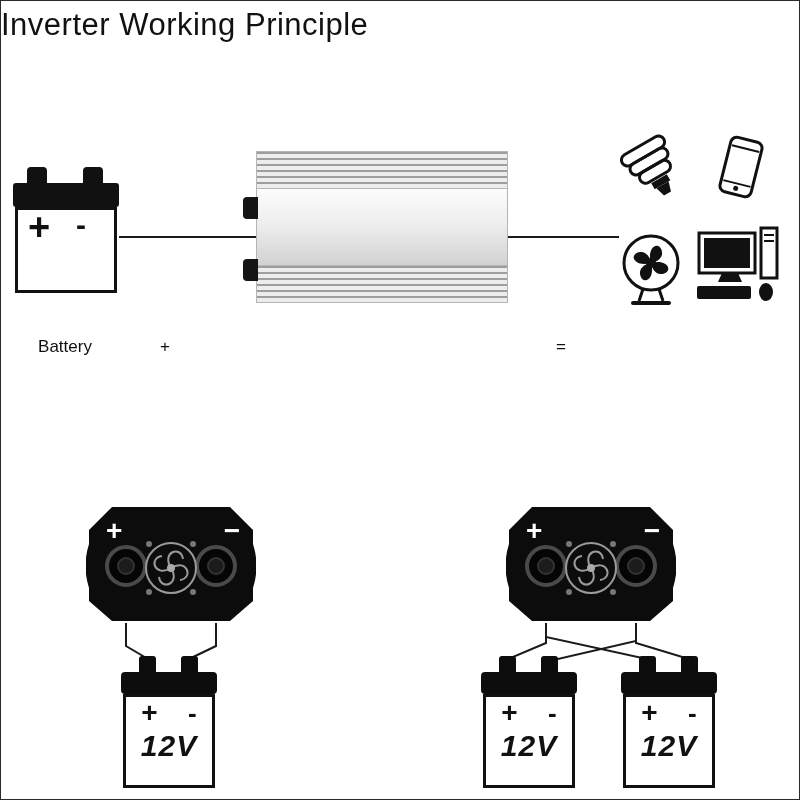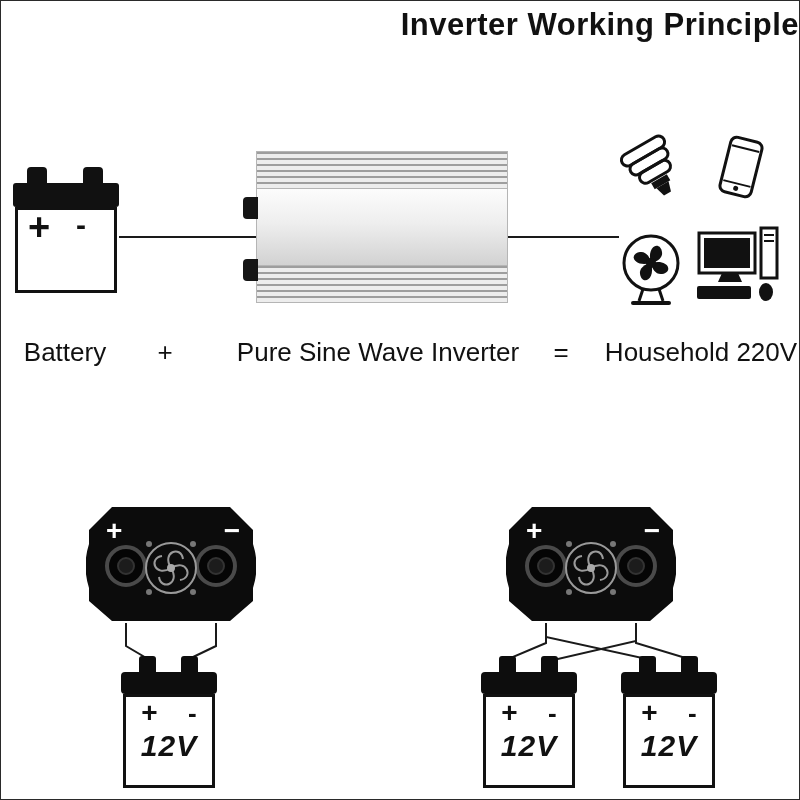--- a/index.html
+++ b/index.html
@@ -3,22 +3,22 @@
 <meta charset="utf-8">
 <style>
   html,body{margin:0;padding:0;background:#fff;}
   .page{
     position:relative; width:800px; height:800px; background:#ffffff;
     border:1px solid #2a2a2a; box-sizing:border-box; overflow:hidden;
     font-family:"Liberation Sans", sans-serif; color:#111;
   }
   
   .title{
-    position:absolute; top:6px; left:0; right:0; text-align:right;
-    font-size:31px; font-weight:bold; letter-spacing:.5px;
+    position:absolute; top:6px; left:0; right:0; text-align:left;
+    font-size:31px; font-weight:normal; letter-spacing:.5px;
   }
   
   .top-batt{position:absolute; left:12px; top:166px; width:106px; height:126px;}
   .tb-post{position:absolute; top:0; width:20px; height:20px; background:#111; border-radius:4px 4px 0 0;}
   .tb-post-l{left:14px;} .tb-post-r{left:70px;}
   .tb-cap{position:absolute; top:16px; left:0; width:100%; height:24px; background:#111; border-radius:3px;}
   .tb-body{position:absolute; top:40px; left:2px; right:2px; bottom:0; border:3px solid #111; background:#fff; box-sizing:border-box;}
   .tb-plus{position:absolute; left:10px; top:-4px; font-size:38px; font-weight:bold;}
   .tb-minus{position:absolute; left:58px; top:-2px; font-size:30px; font-weight:bold;}
   
@@ -32,21 +32,21 @@
     border:1px solid #b5b5b5;}
   .fins-top{top:0;} .fins-bottom{bottom:0;}
   .inv-mid{position:absolute; top:38px; left:0; width:100%; height:76px; box-sizing:border-box;
     background:linear-gradient(180deg,#fcfcfc,#eeeeee 45%,#d2d2d2);
     border-left:1px solid #b5b5b5; border-right:1px solid #b5b5b5;}
   .inv-conn{position:absolute; left:-13px; width:15px; height:22px; background:#151515; border-radius:4px 0 0 4px;}
   .inv-conn-1{top:46px;} .inv-conn-2{top:108px;}
   
   .appliances{position:absolute; left:612px; top:132px; width:175px; height:180px;}
   
-  .eq{position:absolute; top:336px; transform:translateX(-50%); font-size:26px; white-space:nowrap;}
+  .eq{position:absolute; top:336px; transform:translateX(-50%); font-size:17px; white-space:nowrap;}
   .eq-battery{left:64px;} .eq-plus{left:164px;} .eq-inverter{left:377px;}
   .eq-equals{left:560px;} .eq-output{left:700px;}
   
   .inv-top{position:absolute; width:170px; height:120px;}
   .inv-top-1{left:85px; top:503px;}
   .inv-top-2{left:505px; top:503px;}
   .inv-top text{font-family:"Liberation Sans",sans-serif; font-weight:bold; fill:#ffffff; font-size:28px;}
   
   .wires{position:absolute; left:0; top:615px; width:800px; height:70px;}
   
@@ -127,23 +127,21 @@
       <line x1="151" y1="102" x2="161" y2="102" stroke="#111" stroke-width="2"></line>
       <line x1="151" y1="108" x2="161" y2="108" stroke="#111" stroke-width="2"></line>
       <path d="M109,140 l-4,9 h24 l-4,-9 Z" fill="#111"></path>
       <rect x="84" y="153" width="54" height="13" rx="2" fill="#111"></rect>
       <ellipse cx="153" cy="159" rx="7" ry="9" fill="#111"></ellipse>
     </g>
   </svg>
 
   <span class="eq eq-battery">Battery</span>
   <span class="eq eq-plus">+</span>
-  <span class="eq eq-inverter">Pure Sine Wave Inverter</span>
   <span class="eq eq-equals">=</span>
-  <span class="eq eq-output">Household 220V</span>
 
   <svg class="inv-top inv-top-1" viewBox="0 0 170 120">
     <path d="M26,3 H144 L167,26 V40 Q174,62 167,84 V97 L144,117 H26 L3,97 V84 Q-4,62 3,40 V26 Z" fill="#0c0c0c"></path>
     <text x="20" y="36" text-anchor="start">+</text>
     <text x="146" y="36" text-anchor="middle">−</text>
     <circle cx="40" cy="62" r="19" fill="#050505" stroke="#4a4a4a" stroke-width="4"></circle>
     <circle cx="40" cy="62" r="8" fill="#1c1c1c" stroke="#333" stroke-width="2"></circle>
     <circle cx="130" cy="62" r="19" fill="#050505" stroke="#4a4a4a" stroke-width="4"></circle>
     <circle cx="130" cy="62" r="8" fill="#1c1c1c" stroke="#333" stroke-width="2"></circle>
     <g stroke="#9a9a9a" fill="none" stroke-width="2">

